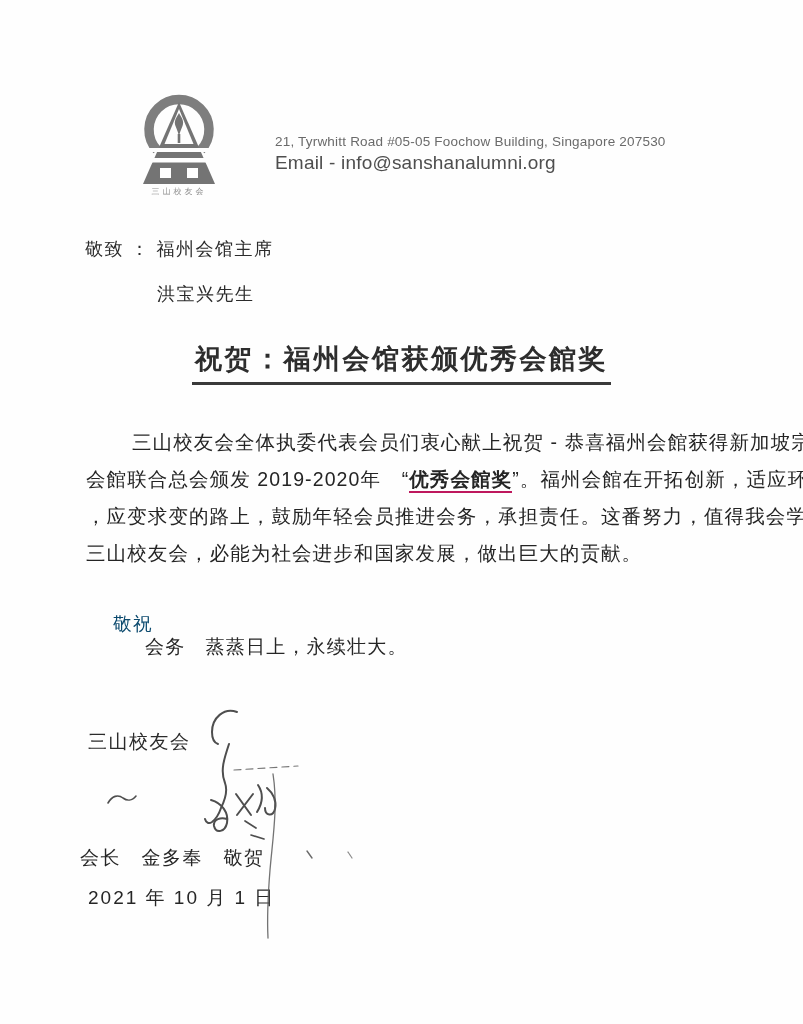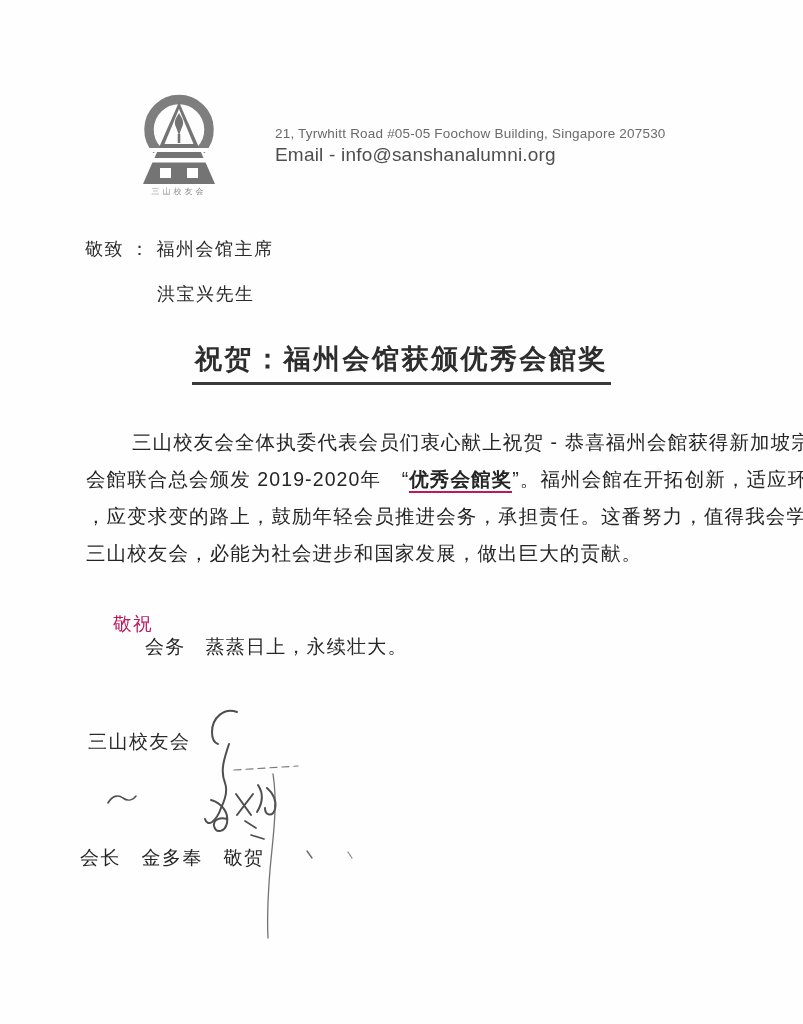--- a/index.html
+++ b/index.html
@@ -21,21 +21,21 @@
     text-align: center; font-size: 8px; letter-spacing: 3px;
     color: #8f8f8f; white-space: nowrap;
   }
   .lh-text { position: absolute; left: 275px; top: 118px; width: 480px; }
   .org-name {
     font-size: 24px; font-weight: 700; color: #8d8d8d;
     letter-spacing: 0.6px; white-space: nowrap;
     text-shadow: 0 0 1px rgba(140,140,140,0.55);
   }
   .org-addr {
-    margin-top: 8px; font-size: 13.5px; color: #6a6a6a;
+    margin-top: 16px; font-size: 13.5px; color: #6a6a6a;
     letter-spacing: 0.2px; white-space: nowrap;
   }
   .org-email {
     margin-top: 3px; font-size: 19px; color: #4e4e4e;
     letter-spacing: 0.2px; white-space: nowrap;
   }
 
   
   .recipient-salutation {
     position: absolute; left: 85px; top: 237px;
@@ -57,21 +57,21 @@
   
   .body-block { position: absolute; left: 86px; top: 424px; width: 680px; }
   .bline {
     font-size: 19.5px; line-height: 37px; color: #242424;
     letter-spacing: 1.1px; white-space: nowrap;
   }
   .bline.indent { padding-left: 46px; }
   .award { font-weight: 700; border-bottom: 2px solid #be185d; padding-bottom: 1px; }
 
   
-  .salute { position: absolute; left: 113px; top: 611px; font-size: 18.5px; letter-spacing: 1.5px; color: #be185d; }
+  .salute { position: absolute; left: 113px; top: 611px; font-size: 18.5px; letter-spacing: 1.5px; color: #0c4a6e; }
   .wish   { position: absolute; left: 145px; top: 634px; font-size: 19px; letter-spacing: 1.2px; color: #262626; white-space: nowrap; }
 
   
   .sig-org  { position: absolute; left: 88px; top: 729px; font-size: 19px; letter-spacing: 1.5px; color: #2b2b2b; white-space: nowrap; }
   .sig-name { position: absolute; left: 80px; top: 845px; font-size: 19px; letter-spacing: 1.5px; color: #262626; white-space: nowrap; }
   .sig-date { position: absolute; left: 88px; top: 885px; font-size: 19px; letter-spacing: 2px; color: #262626; white-space: nowrap; }
   .sig-svg  { position: absolute; left: 95px; top: 702px; width: 330px; height: 245px; pointer-events: none; }
 </style>
 </head>
 <body>
@@ -116,20 +116,21 @@
     <div class="bline"><span>会館联合总会颁发 2019-2020年　“</span><span class="award">优秀会館奖</span><span>”。福州会館在开拓创新，适应环境</span></div>
     <div class="bline">，应变求变的路上，鼓励年轻会员推进会务，承担责任。这番努力，值得我会学习</div>
     <div class="bline">三山校友会，必能为社会进步和国家发展，做出巨大的贡献。</div>
   </div>
 
   <div class="salute">敬祝</div>
   <div class="wish">会务　蒸蒸日上，永续壮大。</div>
 
   <div class="sig-org">三山校友会</div>
   <div class="sig-name">会长　金多奉　敬贺</div>
+  <div class="sig-date">2021 年 10 月 1 日</div>
 
   <svg class="sig-svg" viewBox="0 0 330 245" aria-hidden="true">
     <g fill="none" stroke="#4e4e4e" stroke-width="2" stroke-linecap="round" stroke-linejoin="round">
 
       <path d="M13,101 c4,-7 10,-9 15,-5 c4,3 9,3 13,-2" stroke-width="1.6"></path>
 
       <path d="M142,10 c-13,-5 -25,6 -25,20 c0,7 3,11 6,12"></path>
 
       <path d="M134,42 c-5,15 -9,27 -4,39 c3,8 0,17 -4,25 c-2,6 -5,11 -9,14 c-3,2 -6,1 -7,-3"></path>
 

